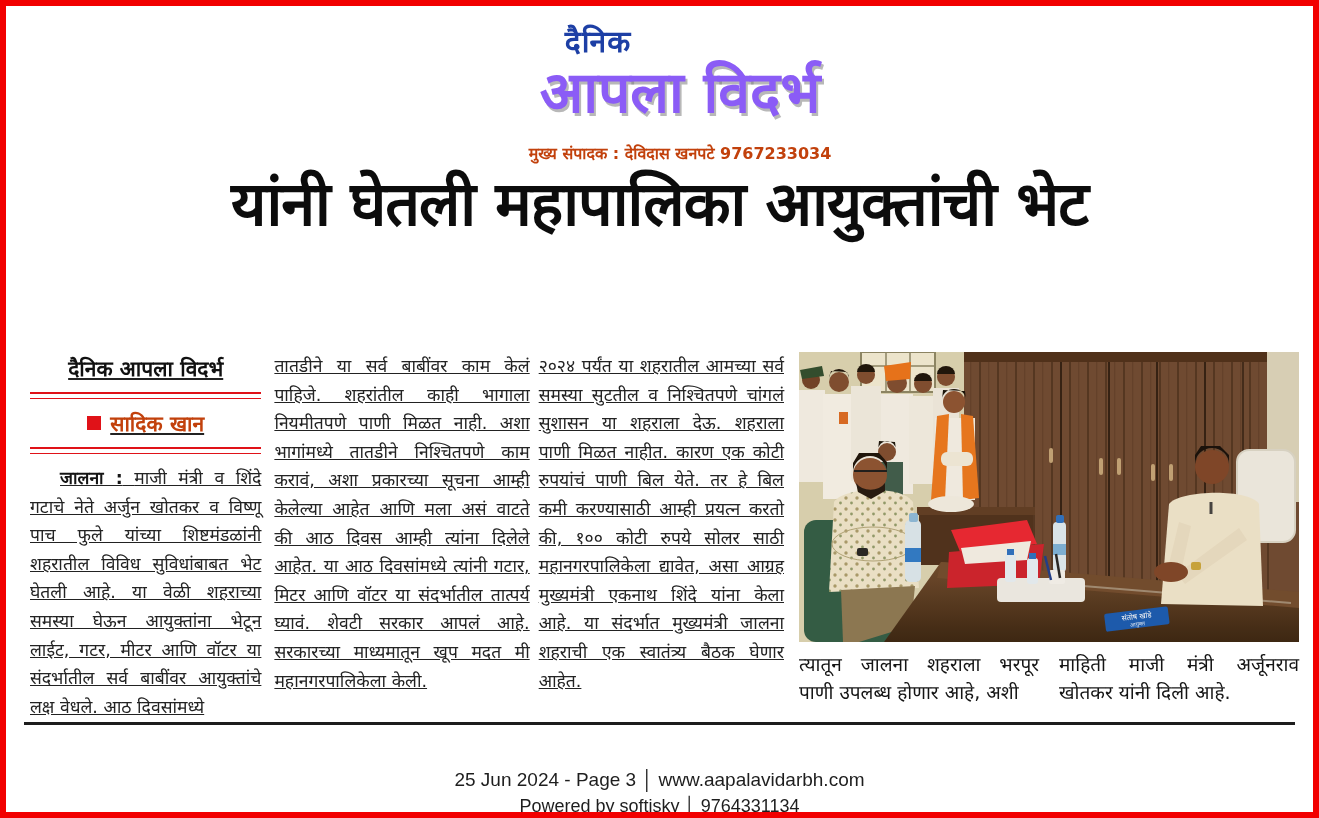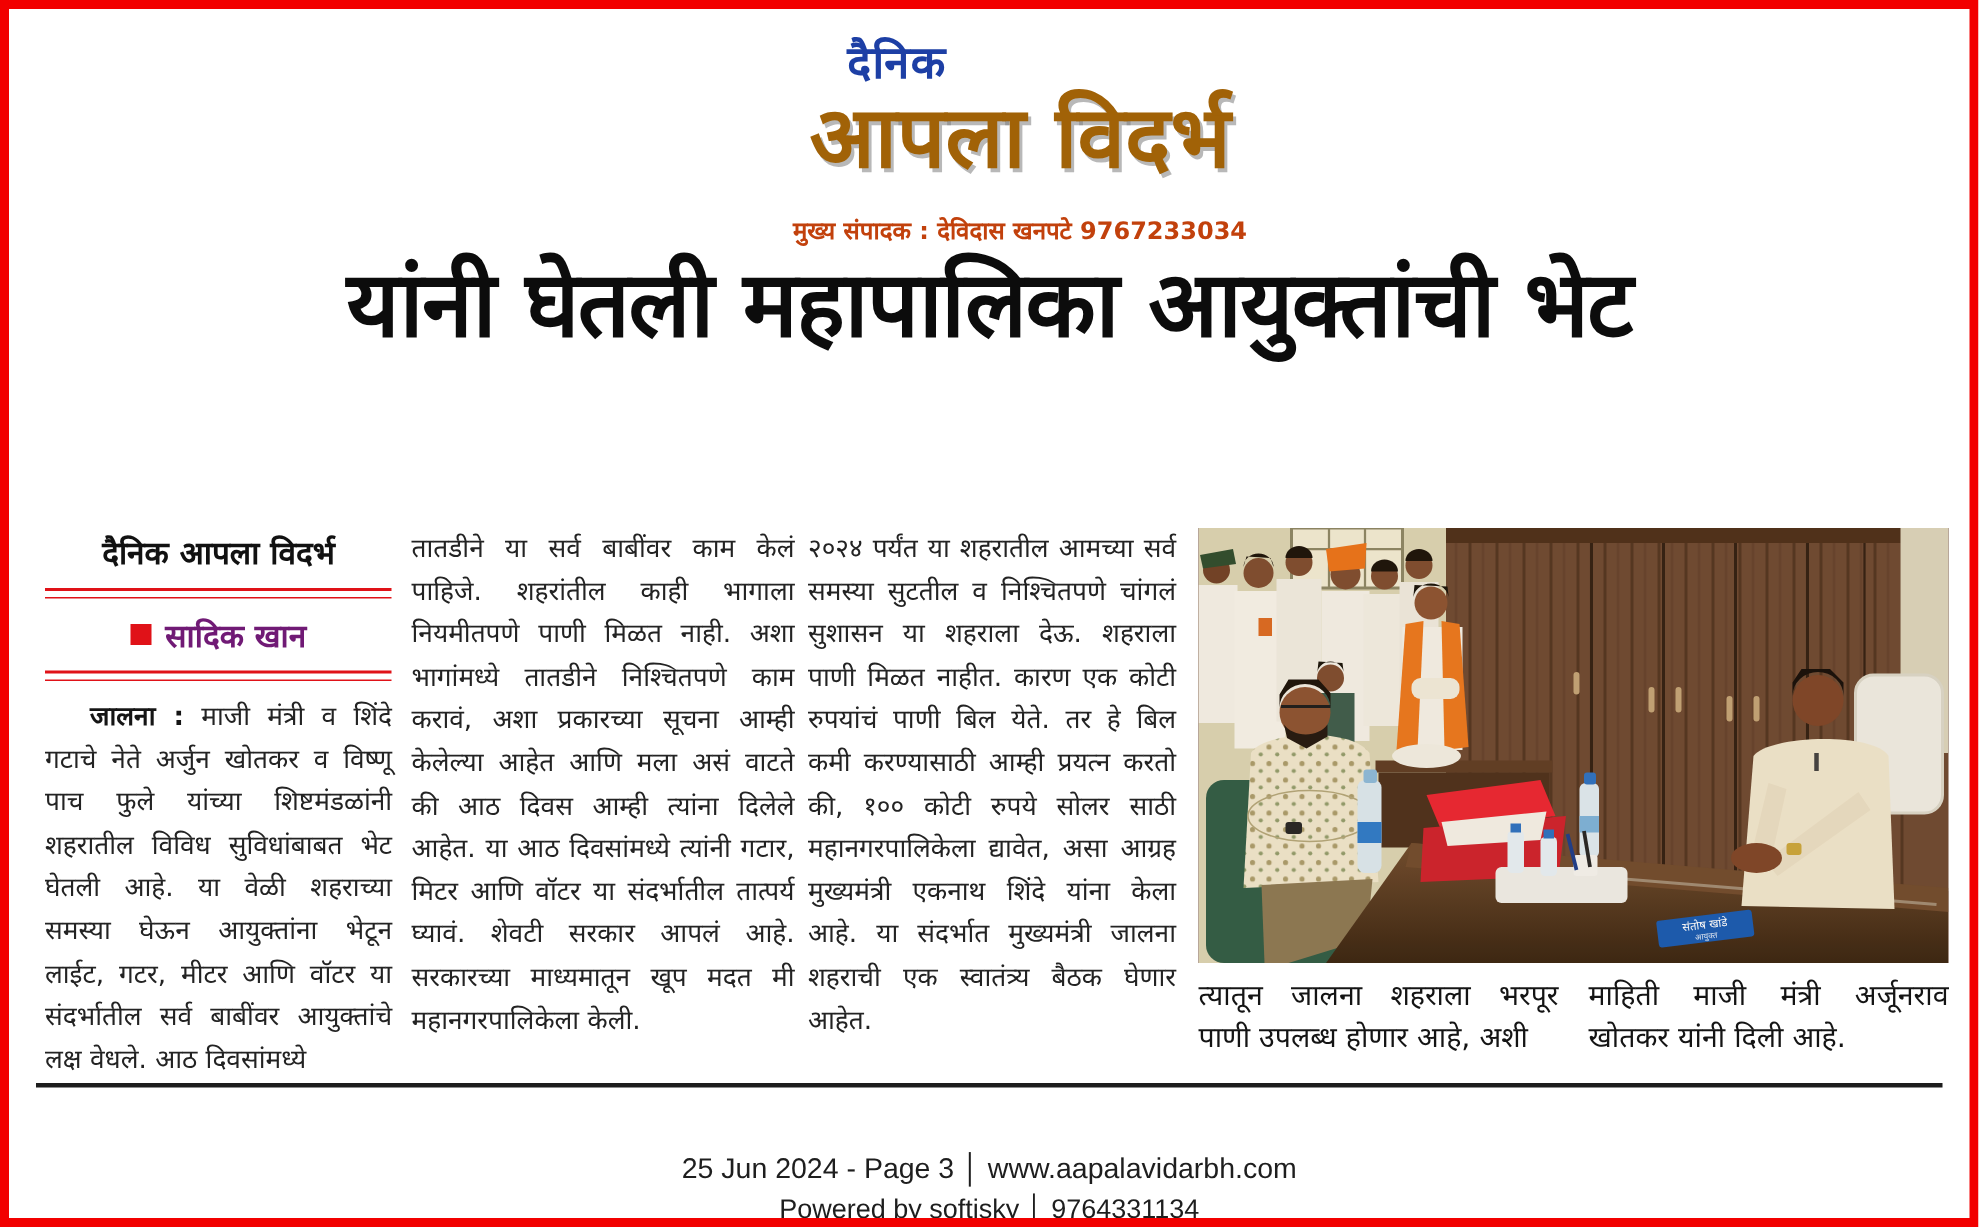--- a/index.html
+++ b/index.html
@@ -9,53 +9,53 @@
     border:6px solid #f20000; background:#ffffff; overflow:hidden;
   }
   
   .masthead{ position:absolute; top:14px; left:0; right:0; text-align:center;padding-left:41px; }
   .masthead .tagline{
     display:block; position:relative; left:-82px;
     font-size:30px; font-weight:bold; color:#1d3fa5; letter-spacing:1px;
   }
   .masthead .title{
     display:block; font-size:57px; line-height:62px; font-weight:800;
-    color:#a16207; text-shadow:2px 3px 0 rgba(125,125,125,.55);
+    color:#8b5cf6; text-shadow:2px 3px 0 rgba(125,125,125,.55);
   }
   .masthead .editor{
     display:block; margin-top:19px; font-size:16px; font-weight:bold; color:#c2410c;
   }
   
   .headline{
     position:absolute; top:156px; left:0; right:0; text-align:center;
     font-weight:800; color:#0c0c0c;
   }
   .headline div{ font-size:61px; line-height:84px; letter-spacing:-1px; }
   
   .content{ position:absolute; top:346px; left:24px; right:14px; display:flex; }
-  .col{ color:#222222; }
+  .col{ color:#222222;text-decoration:underline; }
   .col p{
     font-size:17.5px; line-height:28.6px; text-align:justify;
     text-justify:inter-word; color:#232323;
   }
   .col1{ width:232px; }
   .col2{ width:256px; margin-left:13px; }
   .col3{ width:246px; margin-left:9px; }
   .photo-col{ width:500px; margin-left:15px; }
   .brand-header{
     text-align:center; font-size:21px; font-weight:bold; color:#111; padding:2px 0 10px 0;
   }
   .double-rule{
     height:7px; border-top:2.5px solid #e01218; border-bottom:1.5px solid #e01218;
   }
   .byline-row{
     display:flex; align-items:center; justify-content:center; gap:9px; padding:10px 0;
   }
   .byline-square{ width:14px; height:14px; background:#e01218; display:inline-block; }
-  .byline-name{ font-size:21px; font-weight:bold; color:#701a75; }
+  .byline-name{ font-size:21px; font-weight:bold; color:#c2410c; }
   .col1 p{ margin-top:10px; }
   .col1 p .dateline{ font-weight:bold; color:#151515; }
   .indent{ text-indent:30px; }
   
   .photo-frame{ width:500px; height:290px; overflow:hidden; background:#6b4730; }
   .photo-frame svg{ display:block; }
   .captions{ display:flex; gap:20px; margin-top:8px; }
   .caption{
     width:242px; font-size:19px; line-height:28px; text-align:justify; color:#141414;
   }

